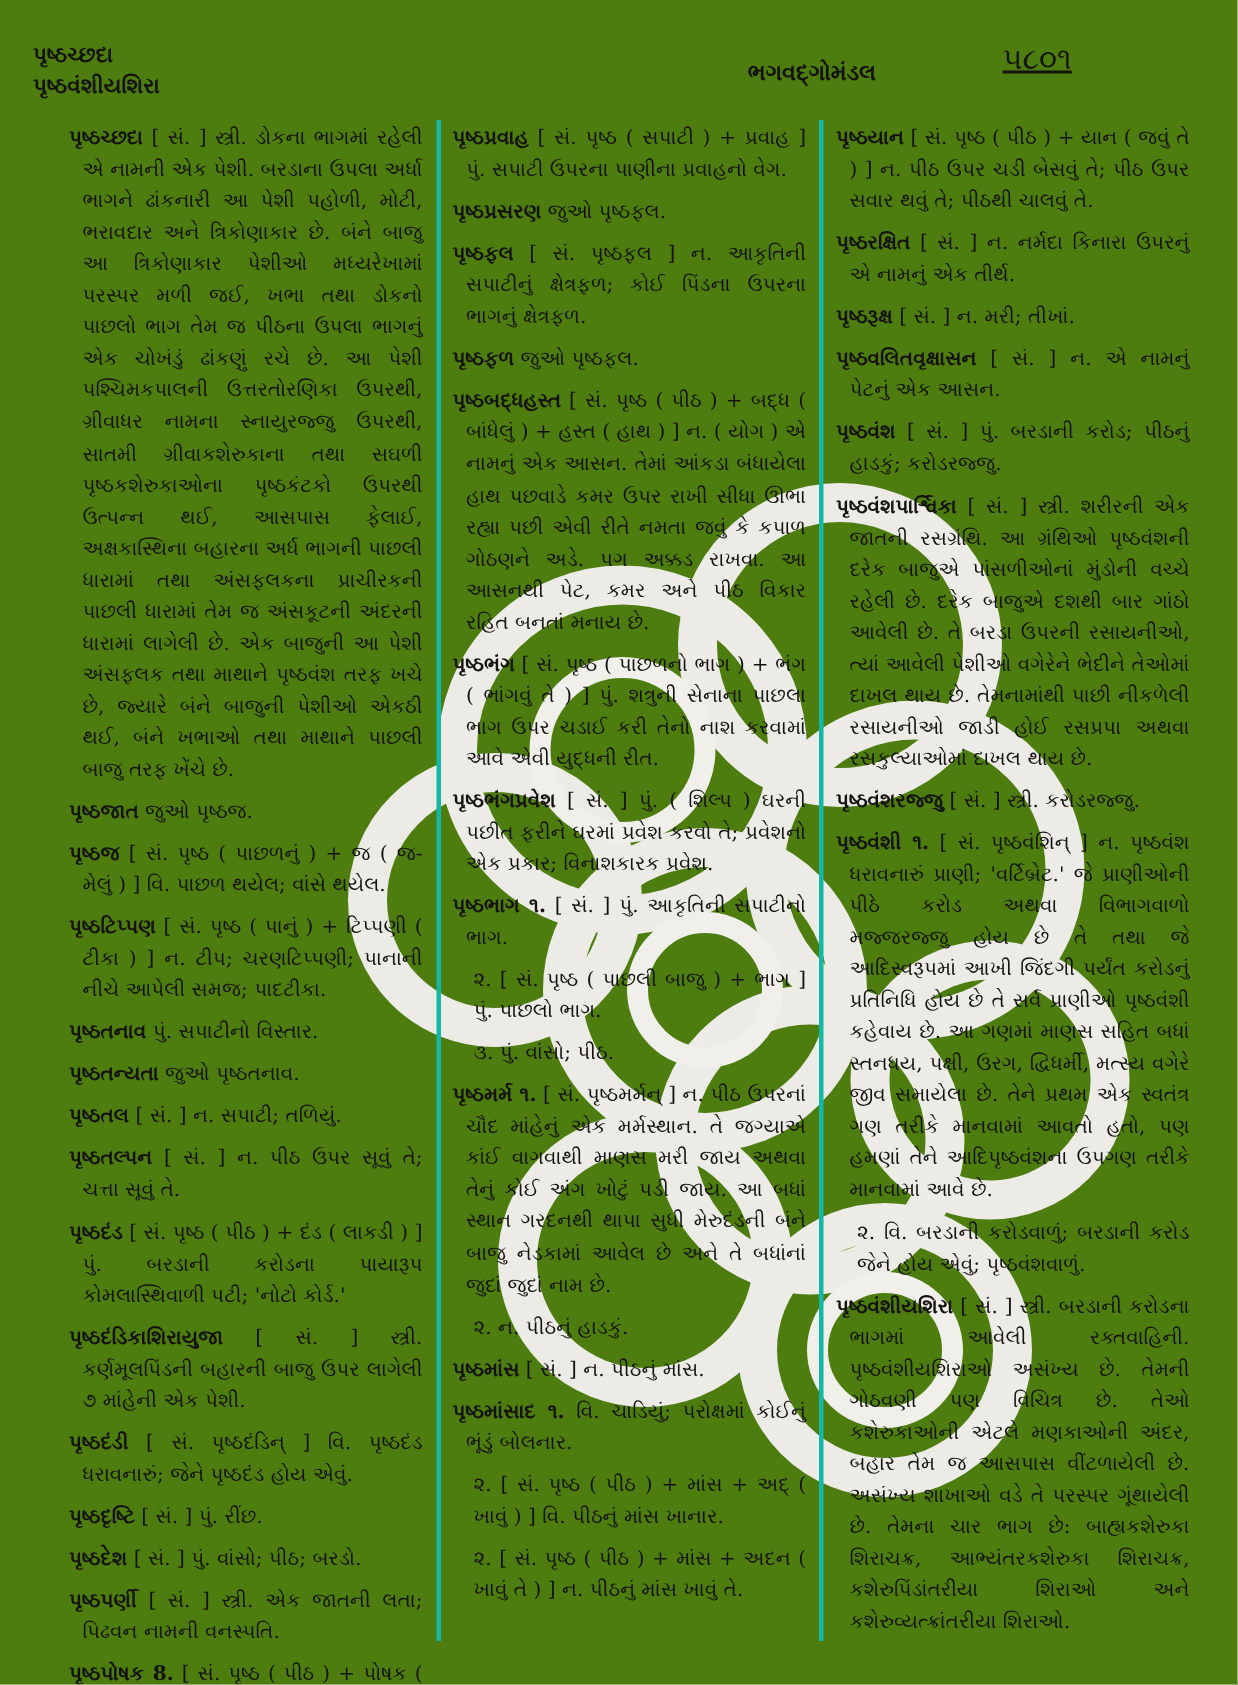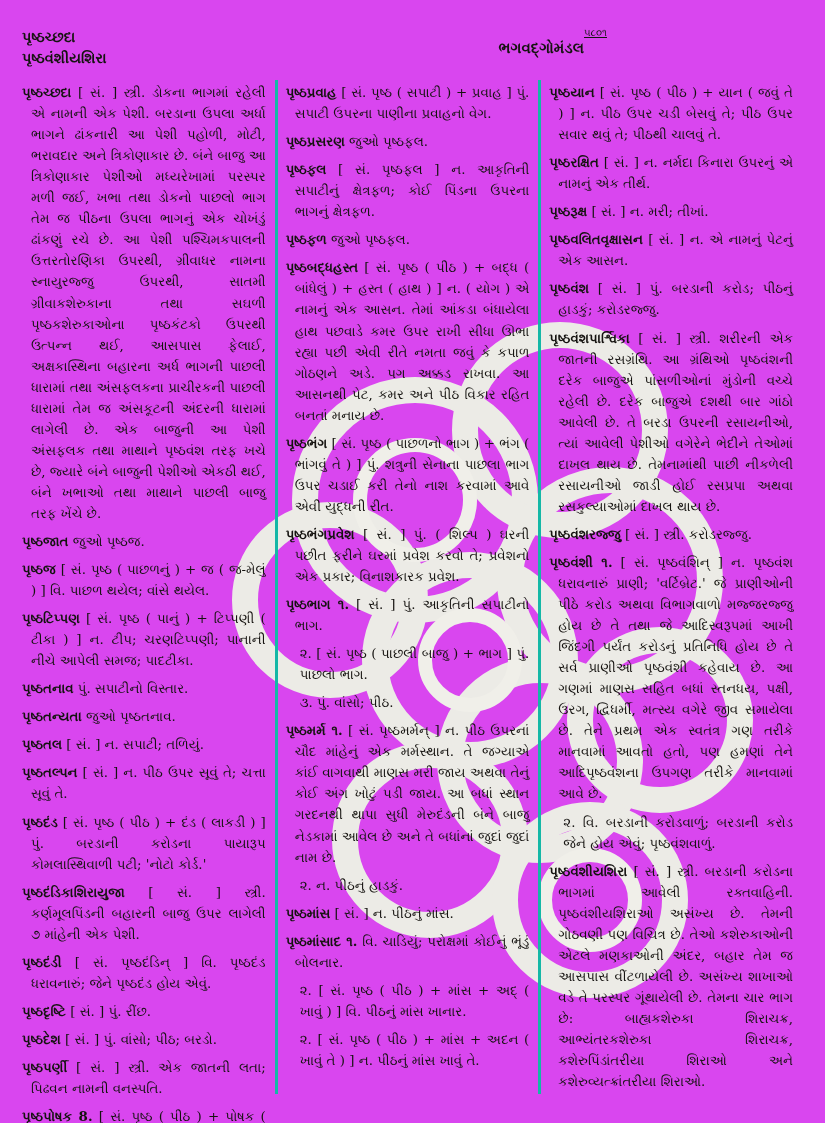--- a/index.html
+++ b/index.html
@@ -1,41 +1,42 @@
 <!DOCTYPE html>
 <html lang="gu"><head>
 <meta charset="utf-8">
 <style>
   * { margin:0; padding:0; box-sizing:border-box; }
   html,body { background:#d8d8d8; }
   .page {
     position:relative;
     width:825px; height:1123px;
     margin:0 auto;
-    background:#d946ef;
+    background:#4d7c0f;
     color:#151310;
     font-family:"DejaVu Serif","Liberation Serif",serif;
     overflow:hidden;
   }
   .watermark {
     position:absolute; left:0; top:0; width:825px; height:1123px;
     pointer-events:none;
   }
   .content { position:relative; z-index:1; }
   .header {
     display:flex; align-items:flex-start;
     padding:26px 26px 4px 22px;
   }
   .guide-words { width:215px; font-weight:bold; font-size:14.5px; line-height:1.45; }
   .center-title { flex:1; text-align:right; font-weight:bold; font-size:15px; padding-top:1px;margin-top:12px; }
-  .page-number { width:215px; text-align:left; font-size:10px; padding-top:1px;text-decoration:underline; }
+  .page-number { width:215px; text-align:center; font-size:20px; padding-top:1px;text-decoration:underline; }
   .columns {
     display:flex;
     padding:8px 23px 0 14px;
     height:1022px;
+    margin-left:24px;
   }
   .column {
     flex:1 1 0;
     padding:2px 9px 0 8px;
     font-size:13.4px;
     line-height:1.57;
     text-align:justify;
   }
   .column + .column { border-left:3px solid #14b8a6; }
   p.entry { padding-left:9px; text-indent:-9px; margin-bottom:7px; }

